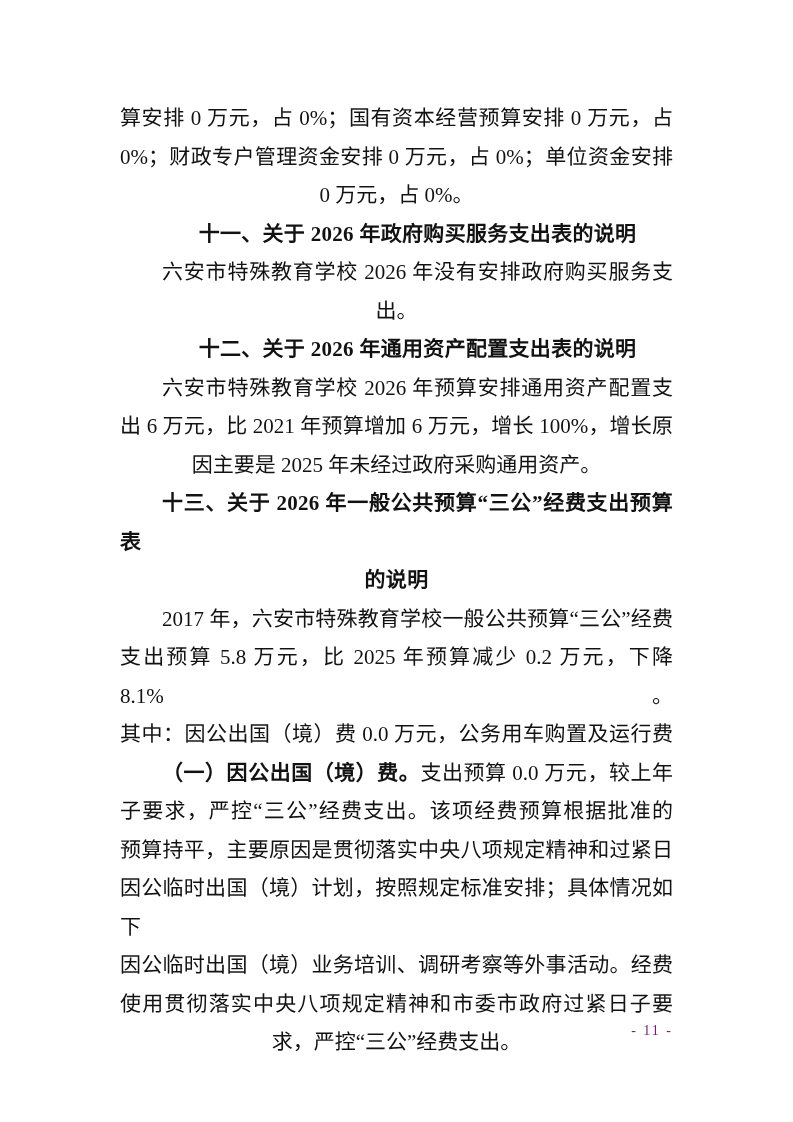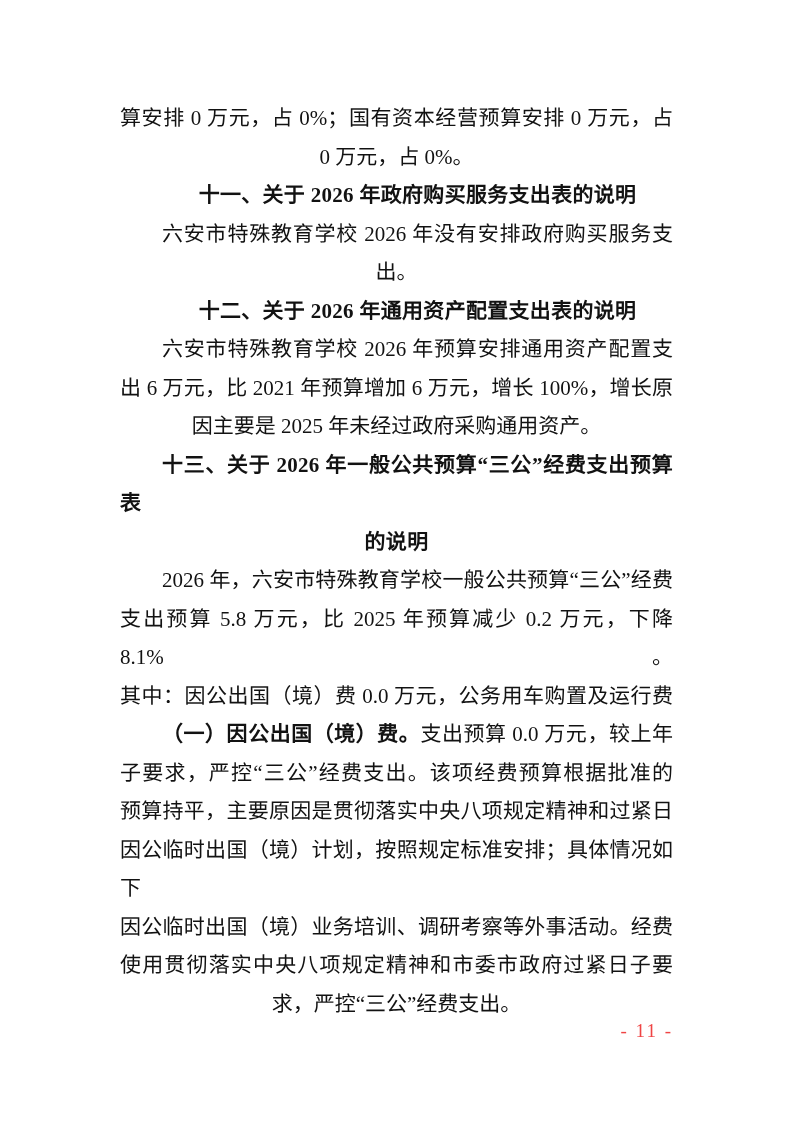--- a/index.html
+++ b/index.html
@@ -43,43 +43,44 @@
     letter-spacing: 0.3px;
   }
   .bold-lead {
     font-weight: bold;
   }
   .footer {
     position: absolute;
     right: 120px;
     top: 1017px;
     font-family: "Liberation Serif", "DejaVu Serif", serif;
-    font-size: 19px;
+    font-size: 14px;
     line-height: 28px;
-    color: #ef4444;
+    color: #701a75;
     letter-spacing: 2px;
   }
 </style>
 </head>
 <body>
 
 <div class="page">
   <div class="content">
       <div class="line body fill">算安排 0 万元，占 0%；国有资本经营预算安排 0 万元，占</div>
+      <div class="line body fill">0%；财政专户管理资金安排 0 万元，占 0%；单位资金安排</div>
       <div class="line body">0 万元，占 0%。</div>
       <div class="line heading indent">十一、关于 2026 年政府购买服务支出表的说明</div>
       <div class="line body fill indent">六安市特殊教育学校 2026 年没有安排政府购买服务支</div>
       <div class="line body">出。</div>
       <div class="line heading indent">十二、关于 2026 年通用资产配置支出表的说明</div>
       <div class="line body fill indent">六安市特殊教育学校 2026 年预算安排通用资产配置支</div>
       <div class="line body fill">出 6 万元，比 2021 年预算增加 6 万元，增长 100%，增长原</div>
       <div class="line body">因主要是 2025 年未经过政府采购通用资产。</div>
       <div class="line heading fill indent">十三、关于 2026 年一般公共预算“三公”经费支出预算表</div>
       <div class="line heading">的说明</div>
-      <div class="line body fill indent">2026 年，六安市特殊教育学校一般公共预算“三公”经费</div>
+      <div class="line body fill indent">2017 年，六安市特殊教育学校一般公共预算“三公”经费</div>
       <div class="line body fill">支出预算 5.8 万元，比 2025 年预算减少 0.2 万元，下降 8.1%。</div>
       <div class="line body fill">其中：因公出国（境）费 0.0 万元，公务用车购置及运行费</div>
       <div class="line body fill indent"><span class="bold-lead">（一）因公出国（境）费。</span>支出预算 0.0 万元，较上年</div>
       <div class="line body fill">子要求，严控“三公”经费支出。该项经费预算根据批准的</div>
       <div class="line body fill">预算持平，主要原因是贯彻落实中央八项规定精神和过紧日</div>
       <div class="line body fill">因公临时出国（境）计划，按照规定标准安排；具体情况如下</div>
       <div class="line body fill">因公临时出国（境）业务培训、调研考察等外事活动。经费</div>
       <div class="line body fill">使用贯彻落实中央八项规定精神和市委市政府过紧日子要</div>
       <div class="line body">求，严控“三公”经费支出。</div>
     </div>

